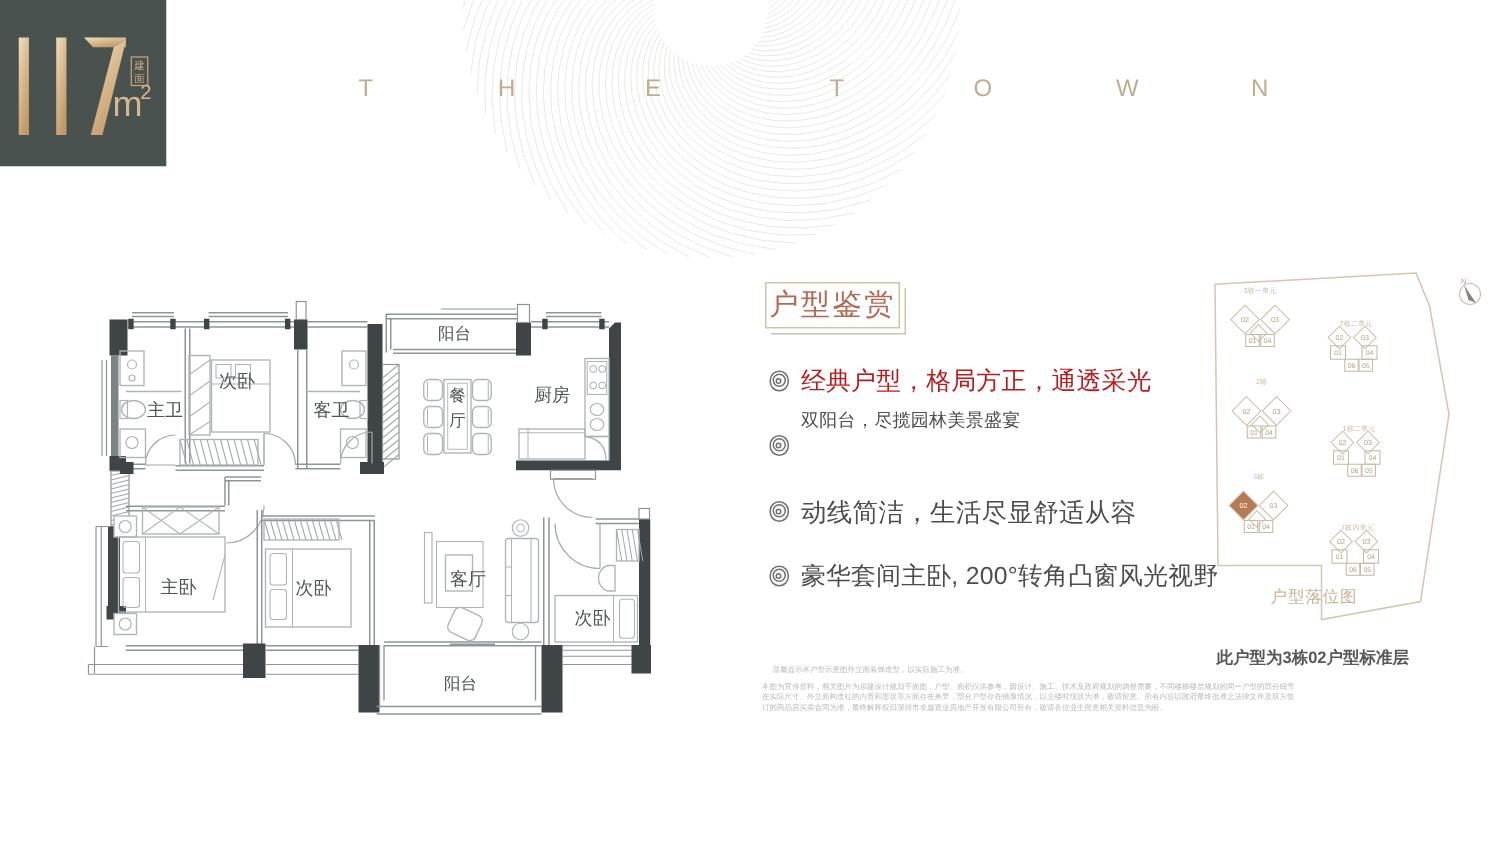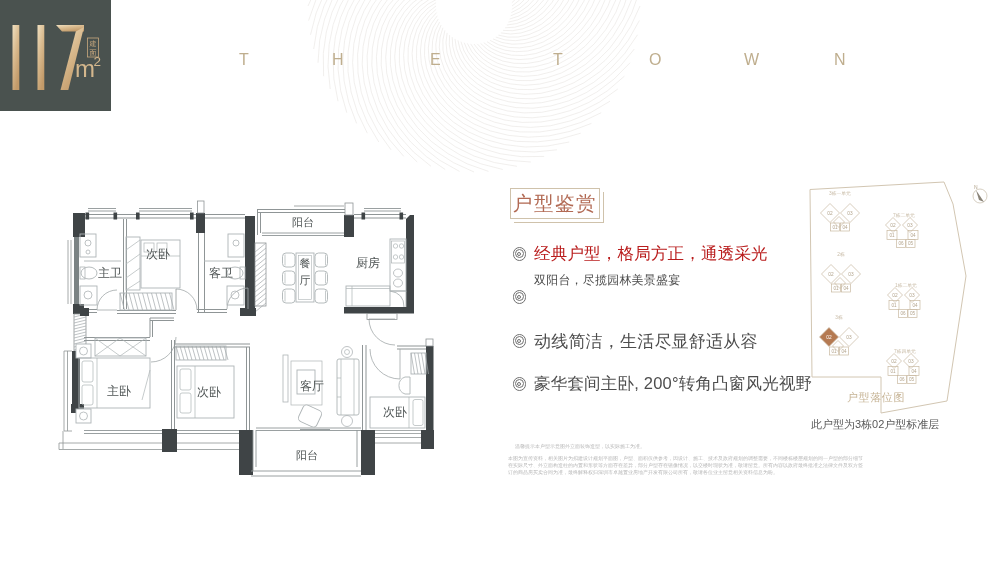--- a/index.html
+++ b/index.html
@@ -489,17 +489,17 @@
 <rect x="909.0" y="366.5" width="10" height="9" fill="none" stroke="#c9b9a2" stroke-width="0.7"></rect>
     <text x="914" y="372.7" font-size="4.6" fill="#b3a48c" text-anchor="middle" font-family="Liberation Sans">04</text>
 <rect x="897.5" y="375.5" width="9" height="8" fill="none" stroke="#c9b9a2" stroke-width="0.7"></rect>
     <text x="902" y="381.2" font-size="4.6" fill="#b3a48c" text-anchor="middle" font-family="Liberation Sans">06</text>
 <rect x="907.0" y="375.5" width="9" height="8" fill="none" stroke="#c9b9a2" stroke-width="0.7"></rect>
     <text x="911.5" y="381.2" font-size="4.6" fill="#b3a48c" text-anchor="middle" font-family="Liberation Sans">05</text>
 </svg>
 
 <div class="abs" style="left:811px;top:390px;color:#c6b394;font-size:11px;letter-spacing:0.6px;white-space:nowrap;margin-left:36px;">户型落位图</div>
 
-<div class="abs" style="left:811px;top:417px;color:#585858;font-size:11px;white-space:nowrap;">此户型为3栋02户型标准层</div>
+<div class="abs" style="left:811px;top:431px;color:#585858;font-size:11px;white-space:nowrap;font-weight:bold;">此户型为3栋02户型标准层</div>
 
 <div class="abs" style="left:515px;top:443px;color:#b8b8b8;font-size:5px;">温馨提示本户型示意图外立面装饰造型，以实际施工为准。</div>
 
 <div class="abs" style="left:508px;top:455px;width:358px;color:#b8b8b8;font-size:5px;line-height:7.2px;">本图为宣传资料，相关图片为拟建设计规划平面图，户型、面积仅供参考，因设计、施工、技术及政府规划的调整需要，不同楼栋楼层规划的同一户型的部分细节在实际尺寸、外立面构造柱的内置和形状等方面存在差异，部分户型存在镜像情况，以交楼时现状为准，敬请留意。所有内容以政府最终批准之法律文件及双方签订的商品房买卖合同为准，最终解释权归深圳市卓越置业房地产开发有限公司所有，敬请各位业主留意相关资料信息为盼。</div>
 
 </body></html>

